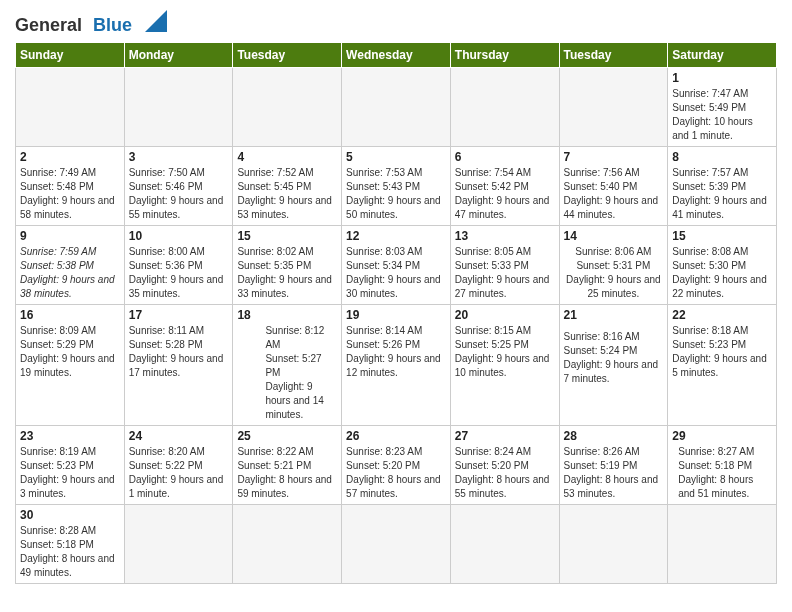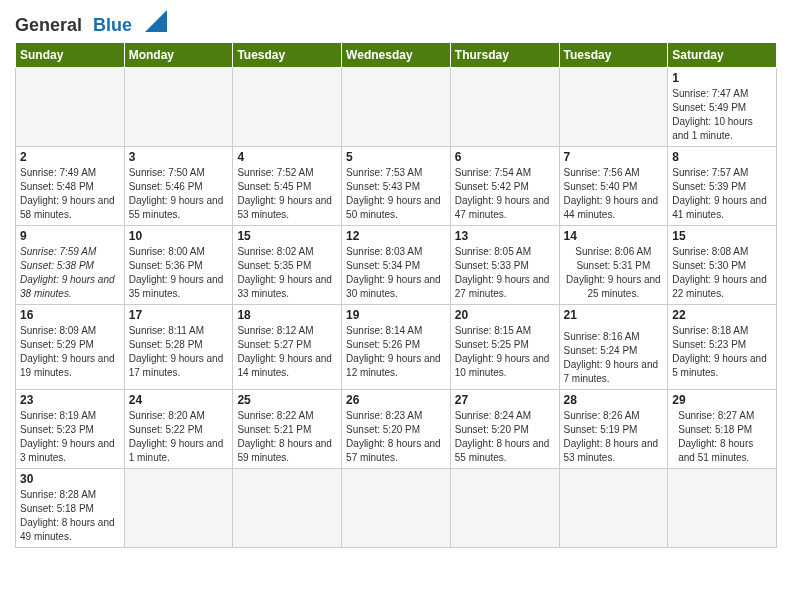--- a/index.html
+++ b/index.html
@@ -231,21 +231,21 @@
 Daylight: 9 hours and 19 minutes.</div>
           </td>
           <td>
             <div class="day-number">17</div>
             <div class="day-info" style="white-space: pre-line;">Sunrise: 8:11 AM
 Sunset: 5:28 PM
 Daylight: 9 hours and 17 minutes.</div>
           </td>
           <td>
             <div class="day-number">18</div>
-            <div class="day-info" style="white-space: pre-line;">Sunrise: 8:12 AM
+            <div class="day-info" style="white-space: pre-line; margin-left: 28px;">Sunrise: 8:12 AM
 Sunset: 5:27 PM
 Daylight: 9 hours and 14 minutes.</div>
           </td>
           <td>
             <div class="day-number">19</div>
             <div class="day-info" style="white-space: pre-line;">Sunrise: 8:14 AM
 Sunset: 5:26 PM
 Daylight: 9 hours and 12 minutes.</div>
           </td>
           <td>

